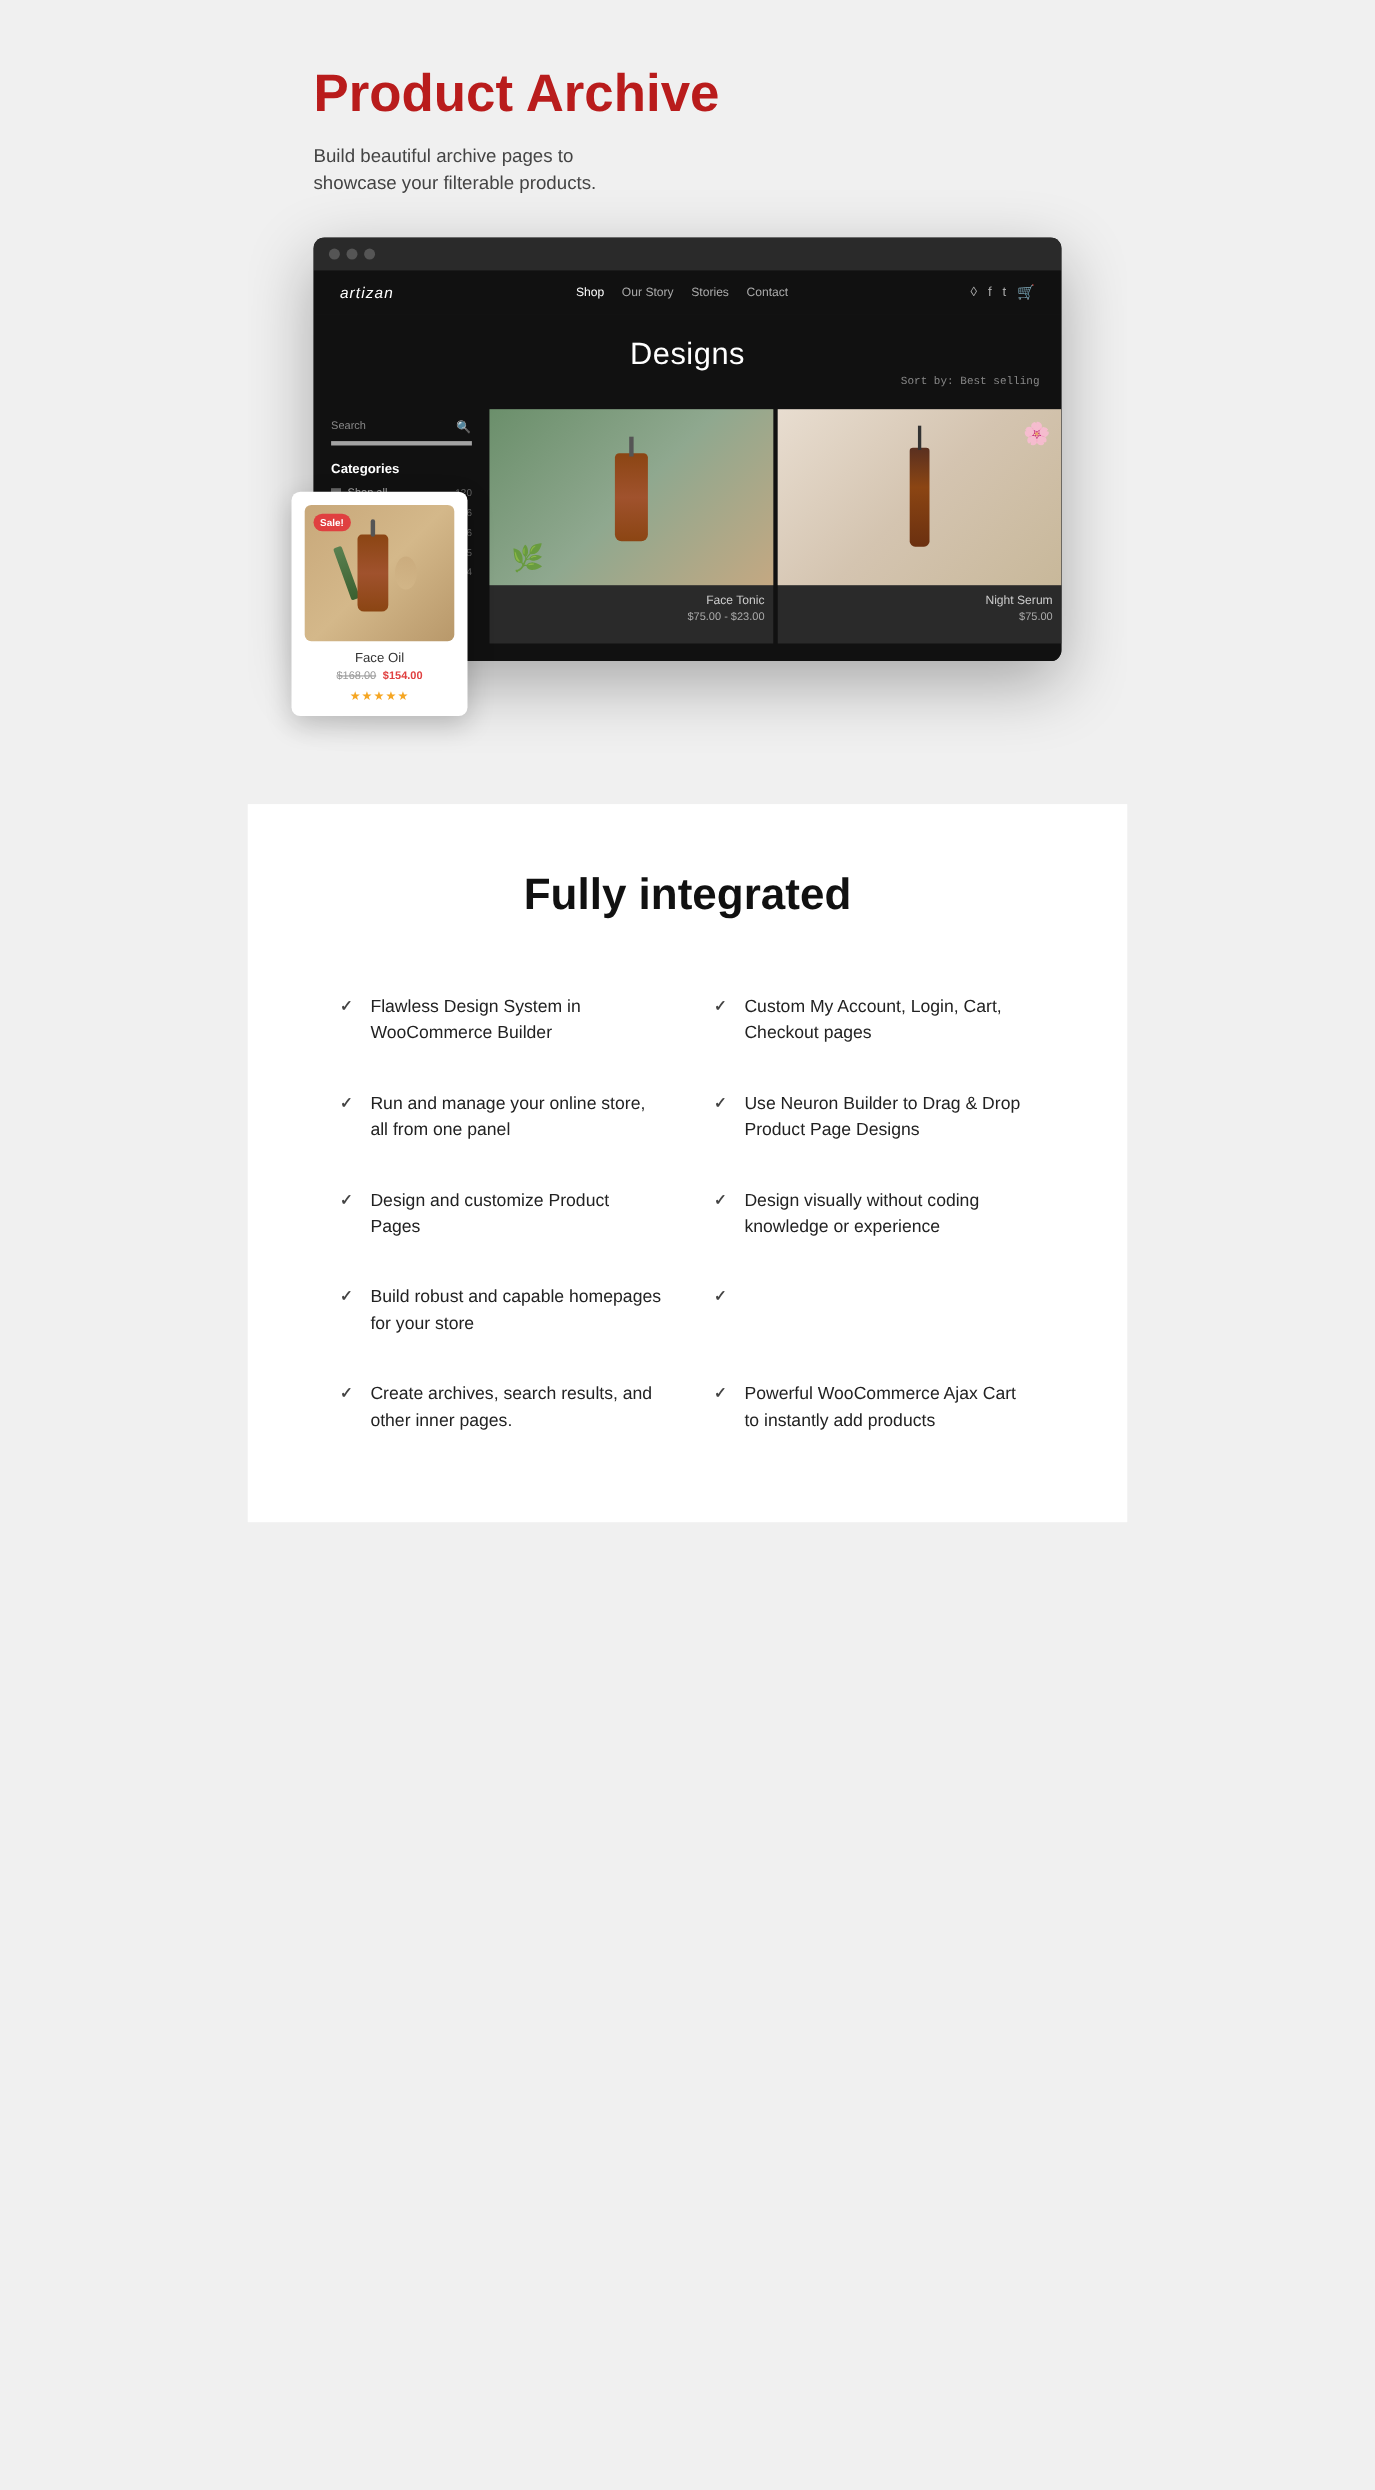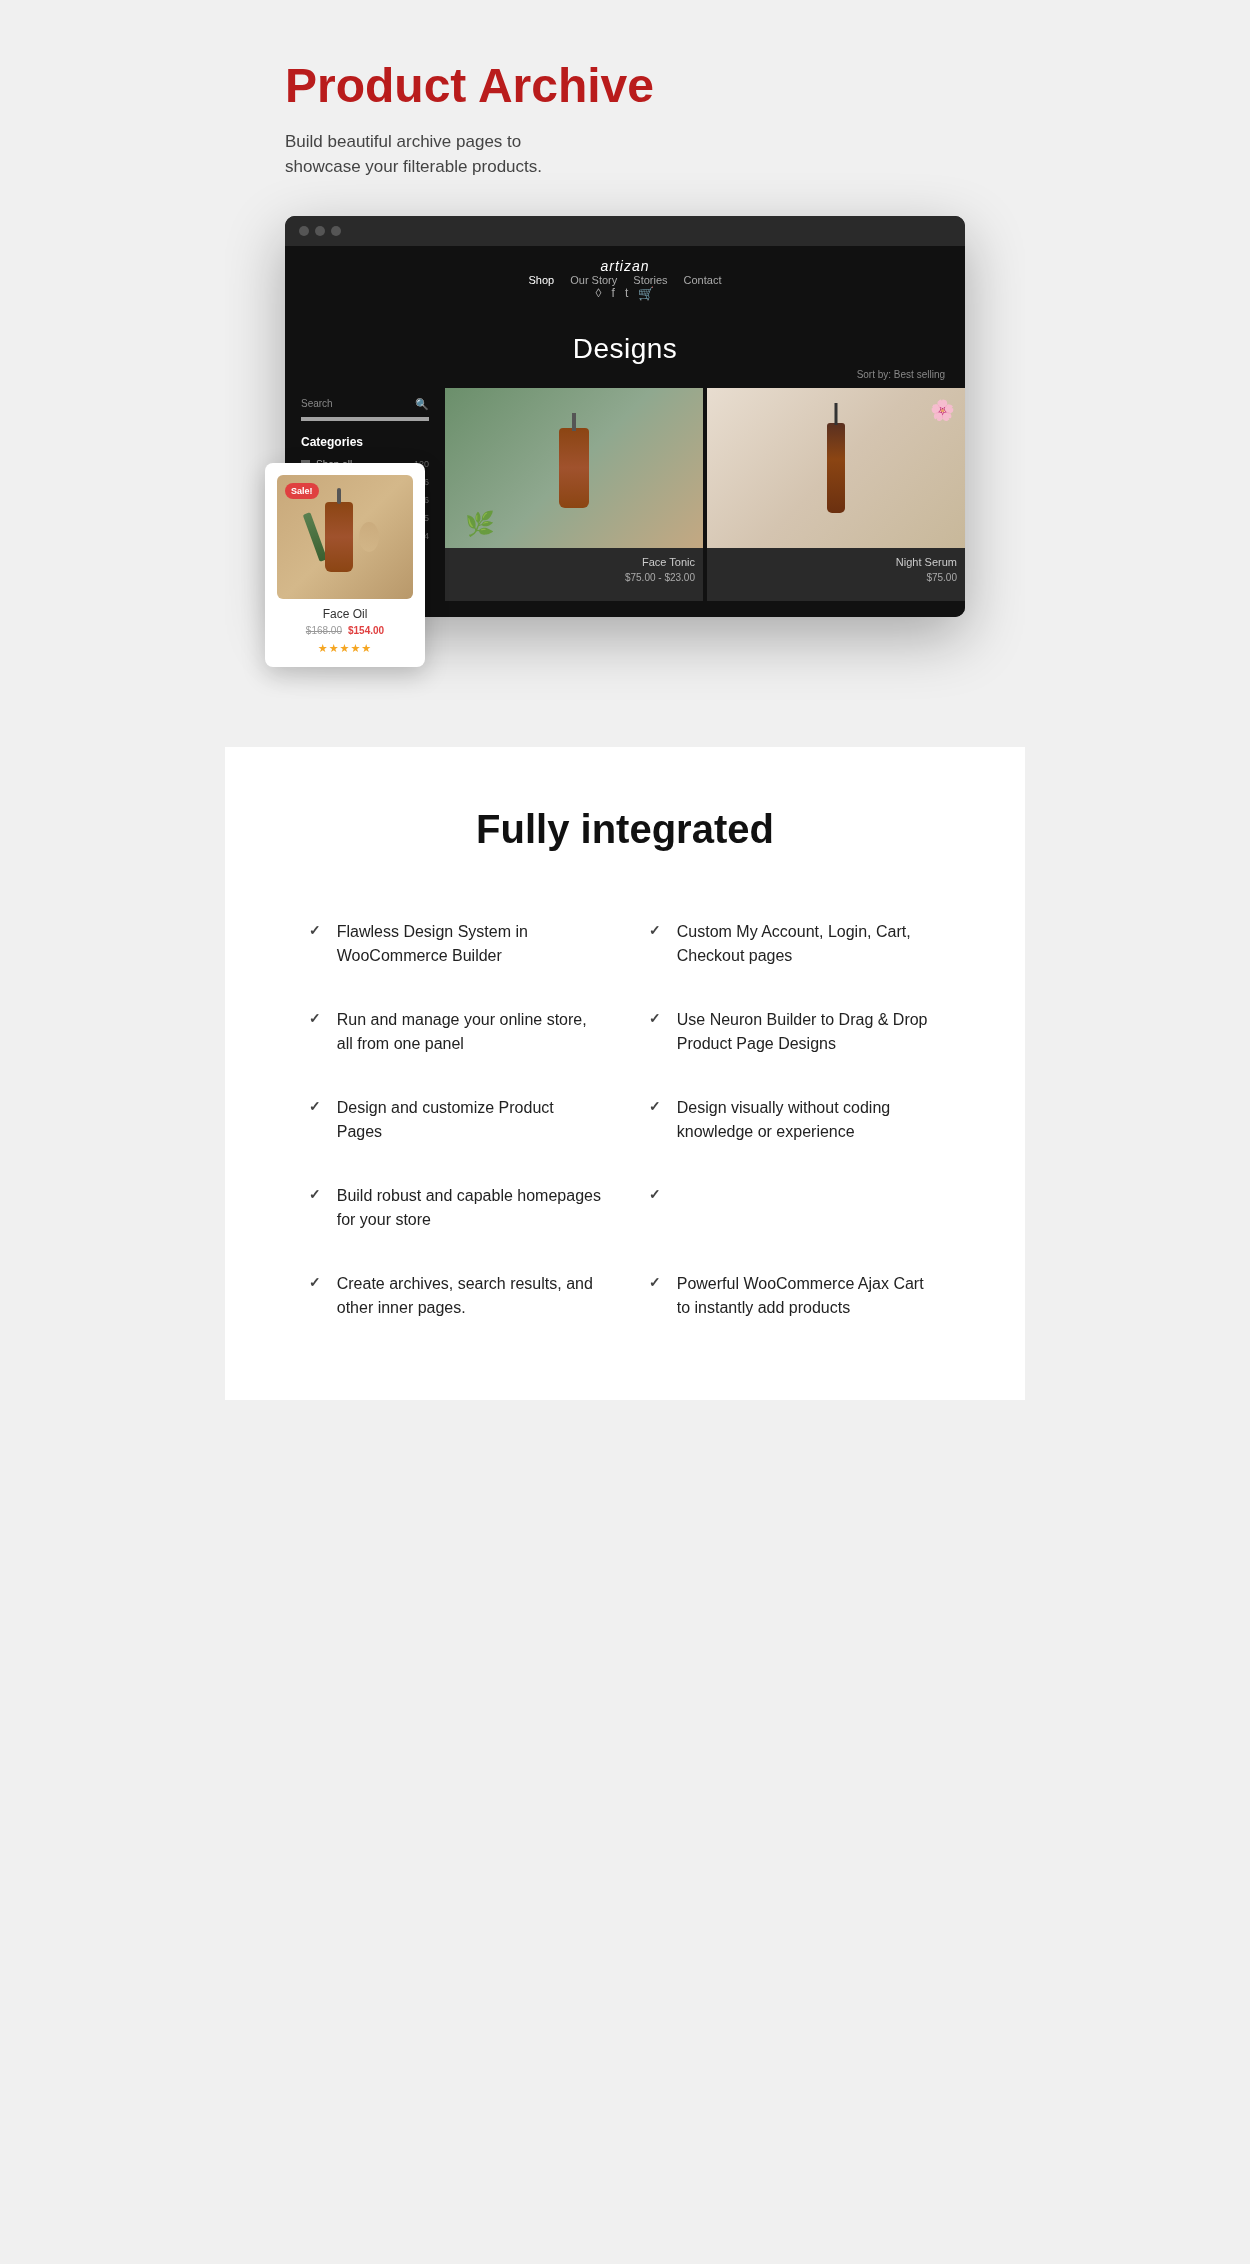--- a/index.html
+++ b/index.html
@@ -54,21 +54,20 @@
 
     
     .shop-header {
       background: #111;
       display: flex;
       align-items: center;
       justify-content: space-between;
       padding: 12px 24px;
       color: #ccc;
       font-size: 11px;
-      flex-direction: column;
     }
     .shop-logo {
       font-size: 14px;
       color: #fff;
       font-style: italic;
       letter-spacing: 1px;
     }
     .shop-nav {
       display: flex;
       gap: 16px;
@@ -101,21 +100,22 @@
       font-size: 28px;
       font-weight: 400;
       text-align: center;
       padding: 20px 0 4px;
       letter-spacing: 0.5px;
     }
     .sort-bar {
       width: 100%;
       display: flex;
       justify-content: flex-end;
-      padding: 0 20px 8px;
+      padding: 0 20px 19px;
+      font-family: Liberation Mono, monospace;
     }
     .sort-label {
       color: #888;
       font-size: 10px;
     }
 
     .shop-body {
       display: flex;
       width: 100%;
     }

